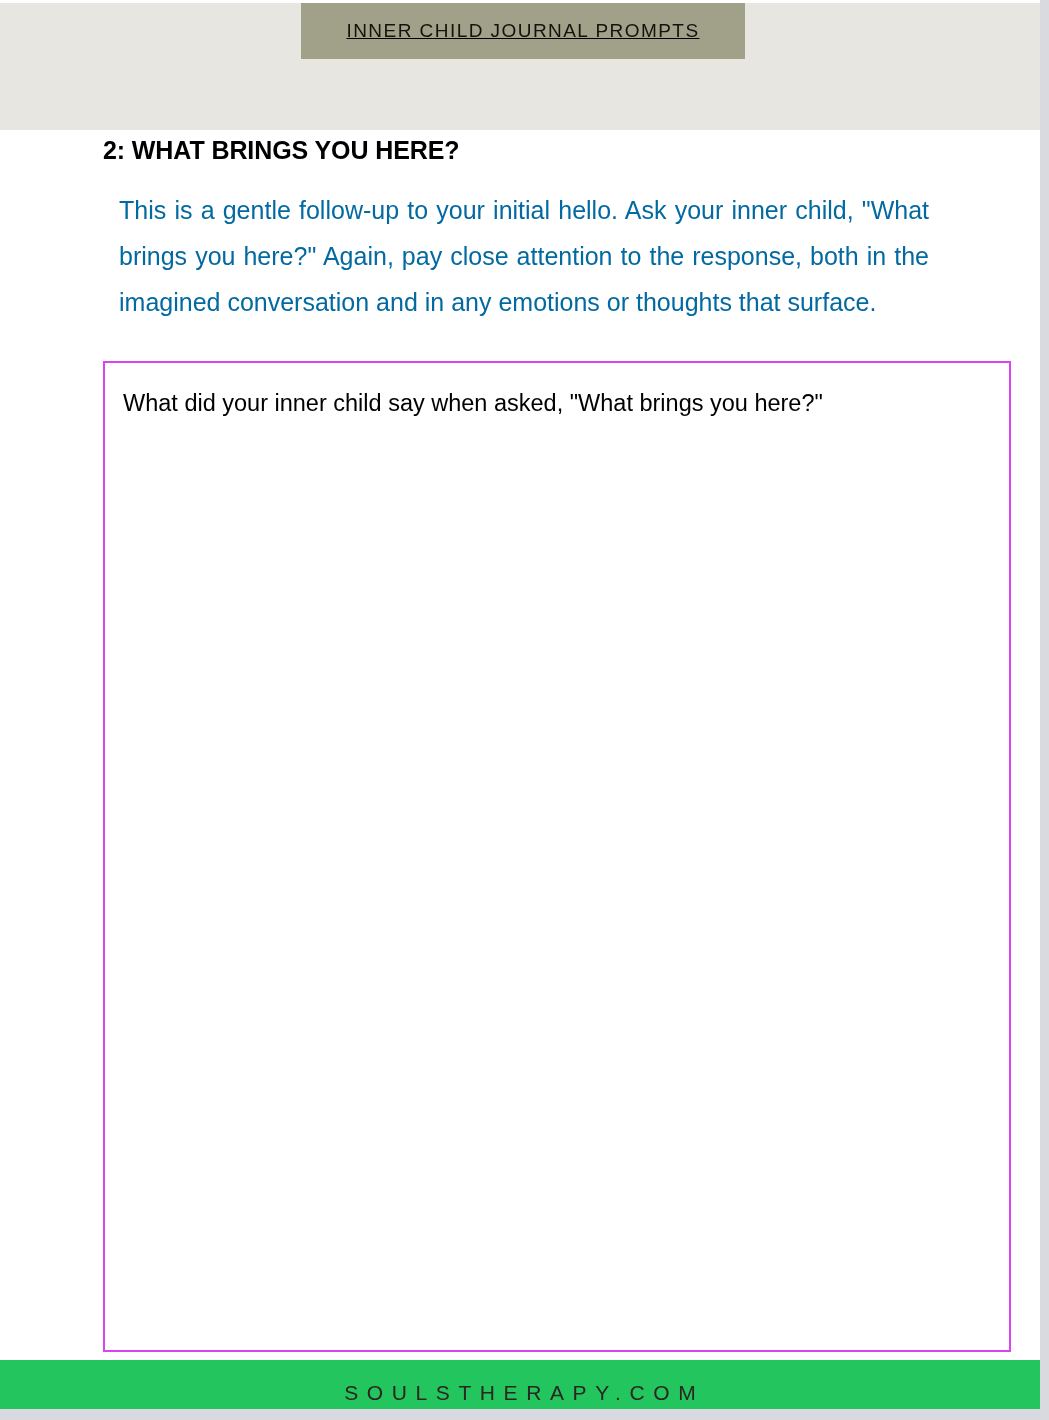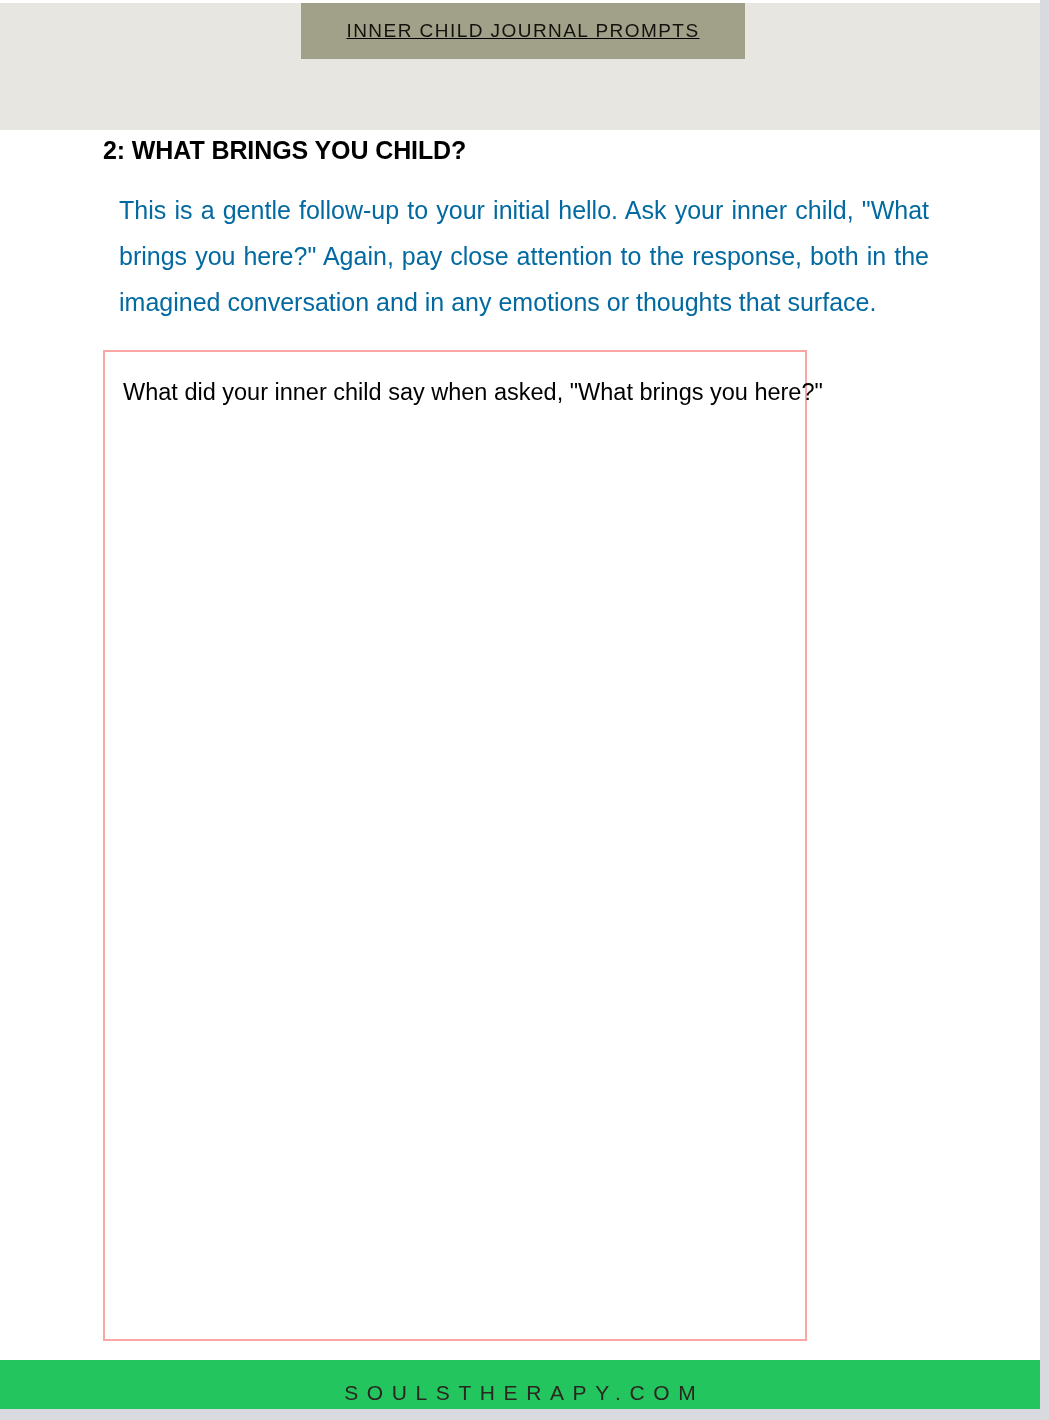--- a/index.html
+++ b/index.html
@@ -77,24 +77,24 @@
     margin: 16px;
     text-align: justify;
     text-justify: inter-word;
     padding-top: 4px;
   }
 
   
   #answer-box {
     position: absolute;
     left: 103px;
-    top: 350px;
-    width: 704px;
+    top: 361px;
+    width: 908px;
     height: 991px;
-    border: 2px solid #fca5a5;
+    border: 2px solid #d946ef;
     box-sizing: border-box;
     background: #ffffff;
   }
   #answer-prompt {
     position: absolute;
     left: 18px;
     top: 24px;
     width: 760px;
     font-size: 23.5px;
     line-height: 33px;
@@ -126,21 +126,21 @@
 
 <div id="page">
 
   <div id="header-band">
     <div id="header-title-box">
       <span id="header-title-text">INNER CHILD JOURNAL PROMPTS</span>
     </div>
   </div>
 
   <div id="content">
-    <h1 id="prompt-heading">2: WHAT BRINGS YOU CHILD?</h1>
+    <h1 id="prompt-heading">2: WHAT BRINGS YOU HERE?</h1>
     <p id="prompt-body">This is a gentle follow-up to your initial hello. Ask your inner child, "What brings you here?" Again, pay close attention to the response, both in the imagined conversation and in any emotions or thoughts that surface.</p>
   </div>
 
   <div id="answer-box">
     <div id="answer-prompt">What did your inner child say when asked, "What brings you here?"</div>
   </div>
 
   <div id="footer-band">
     <span id="footer-text">SOULSTHERAPY.COM</span>
   </div>

